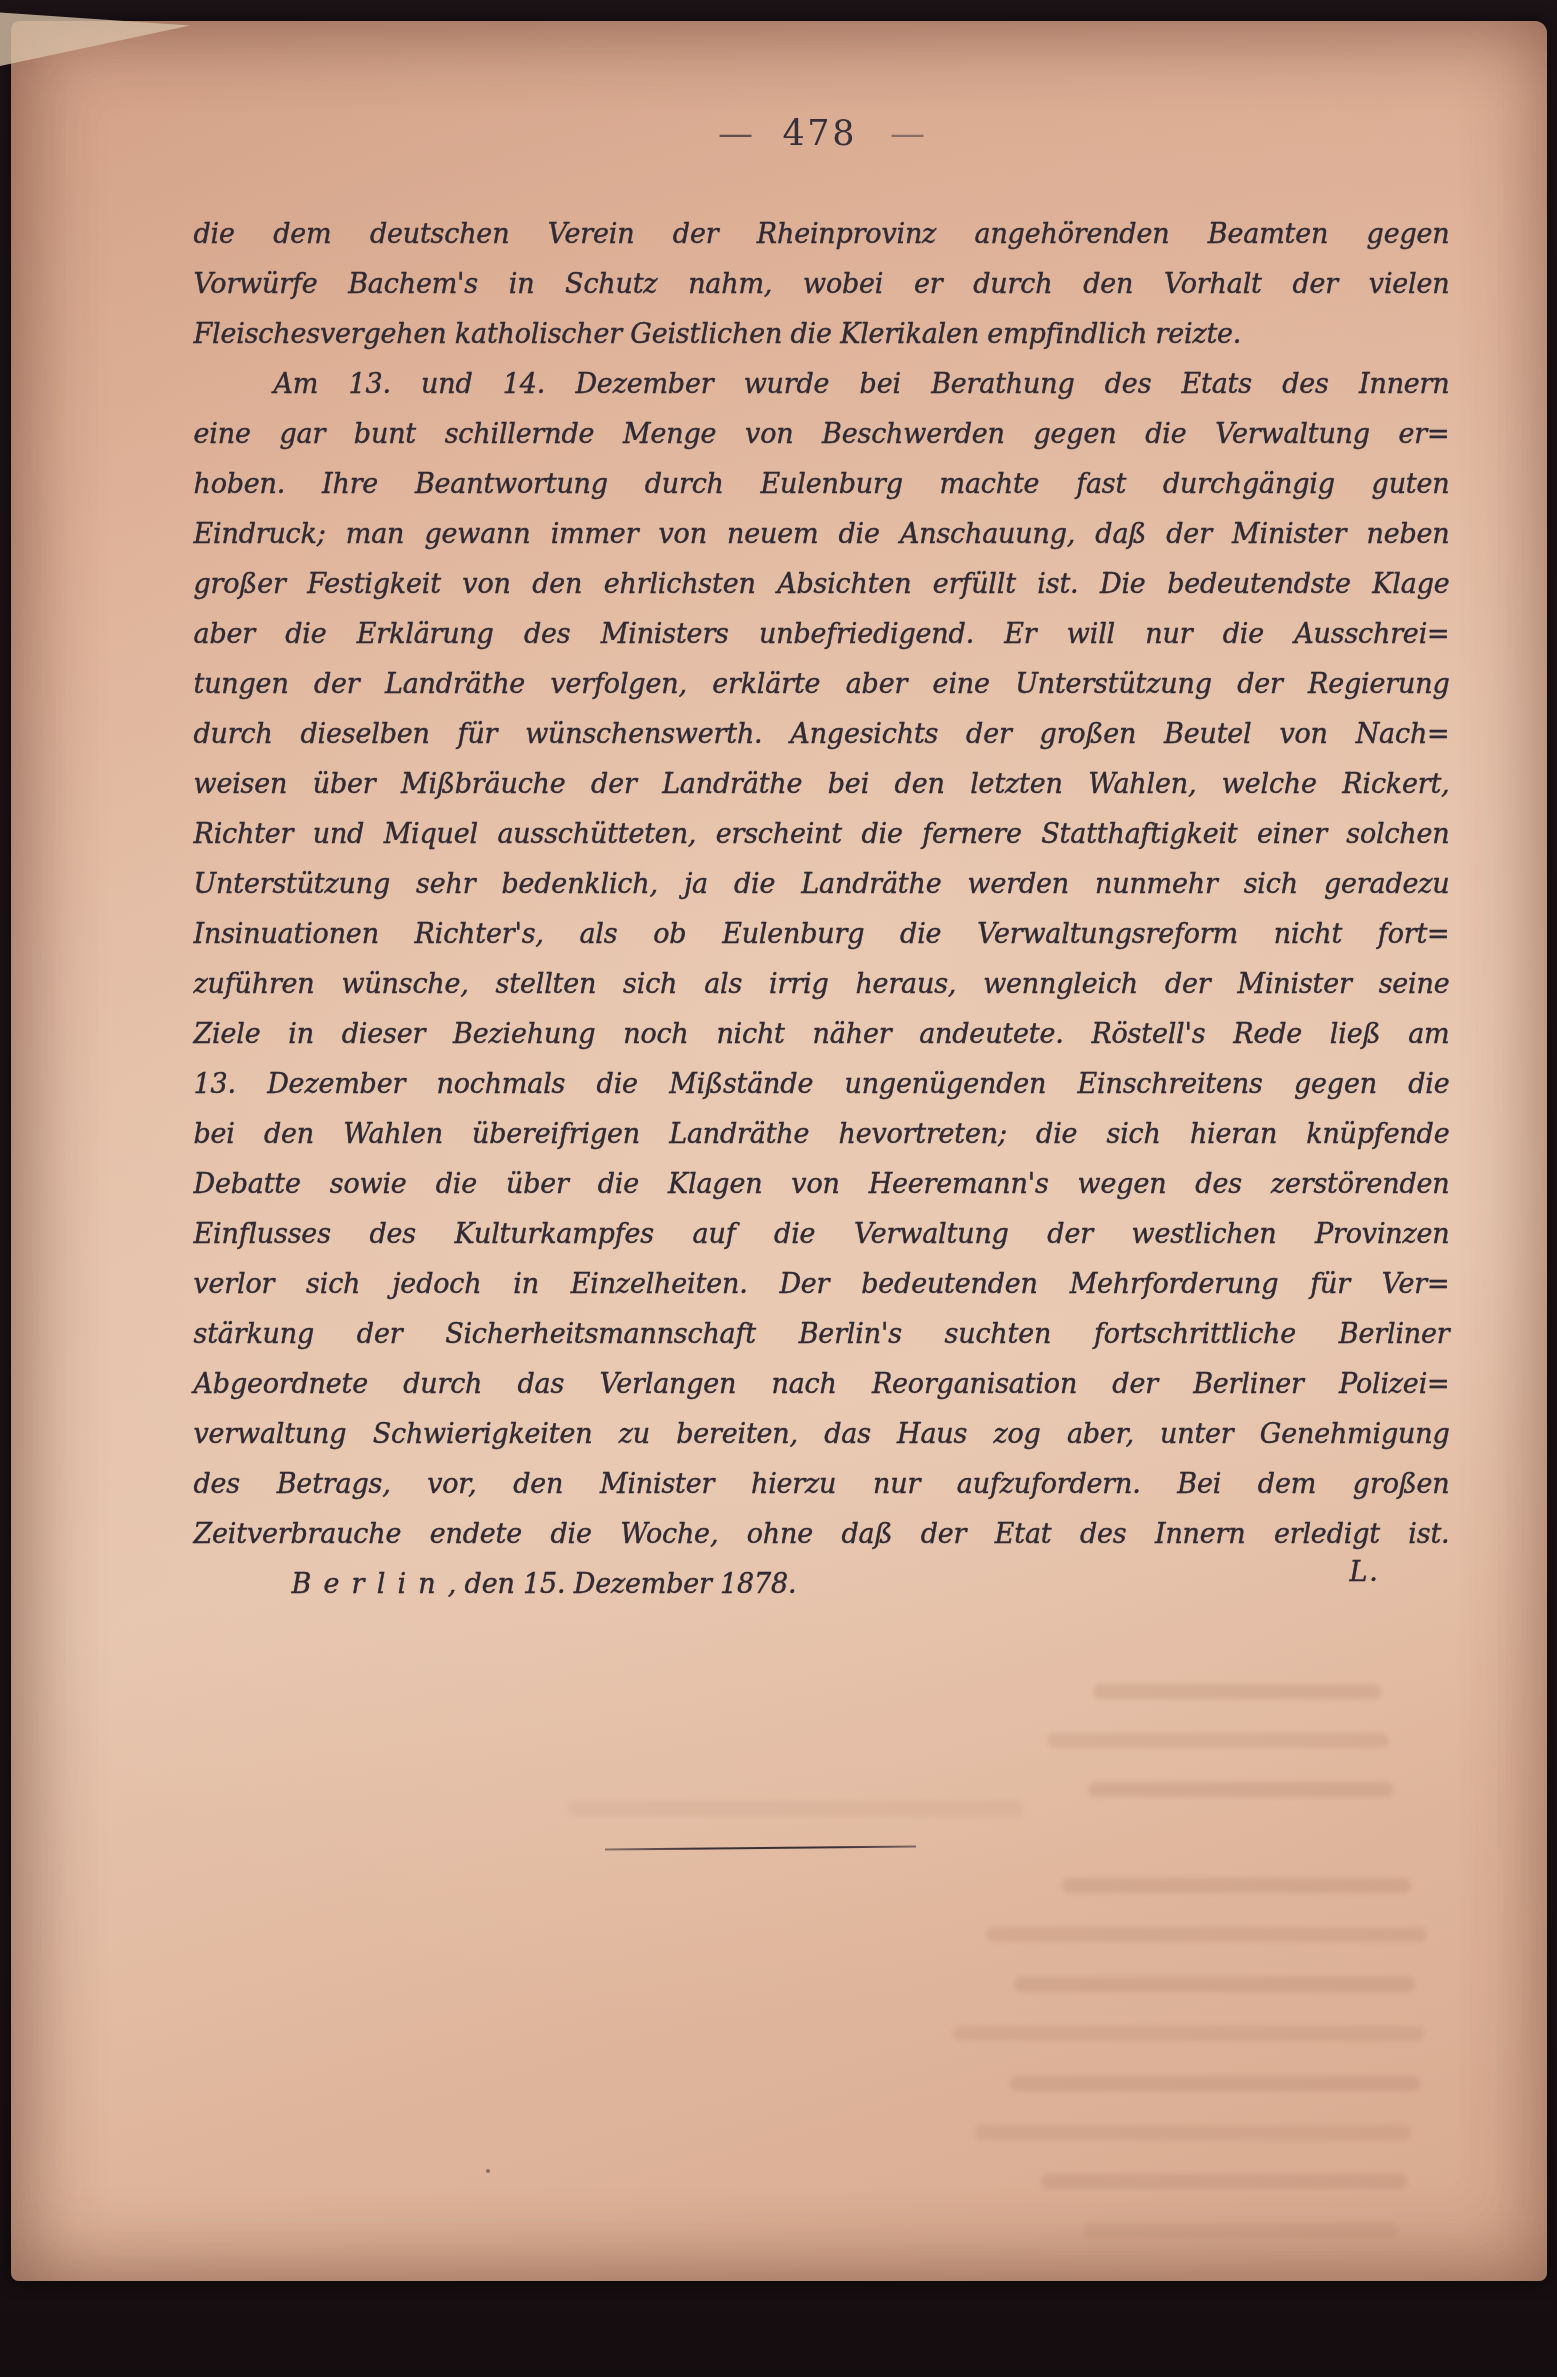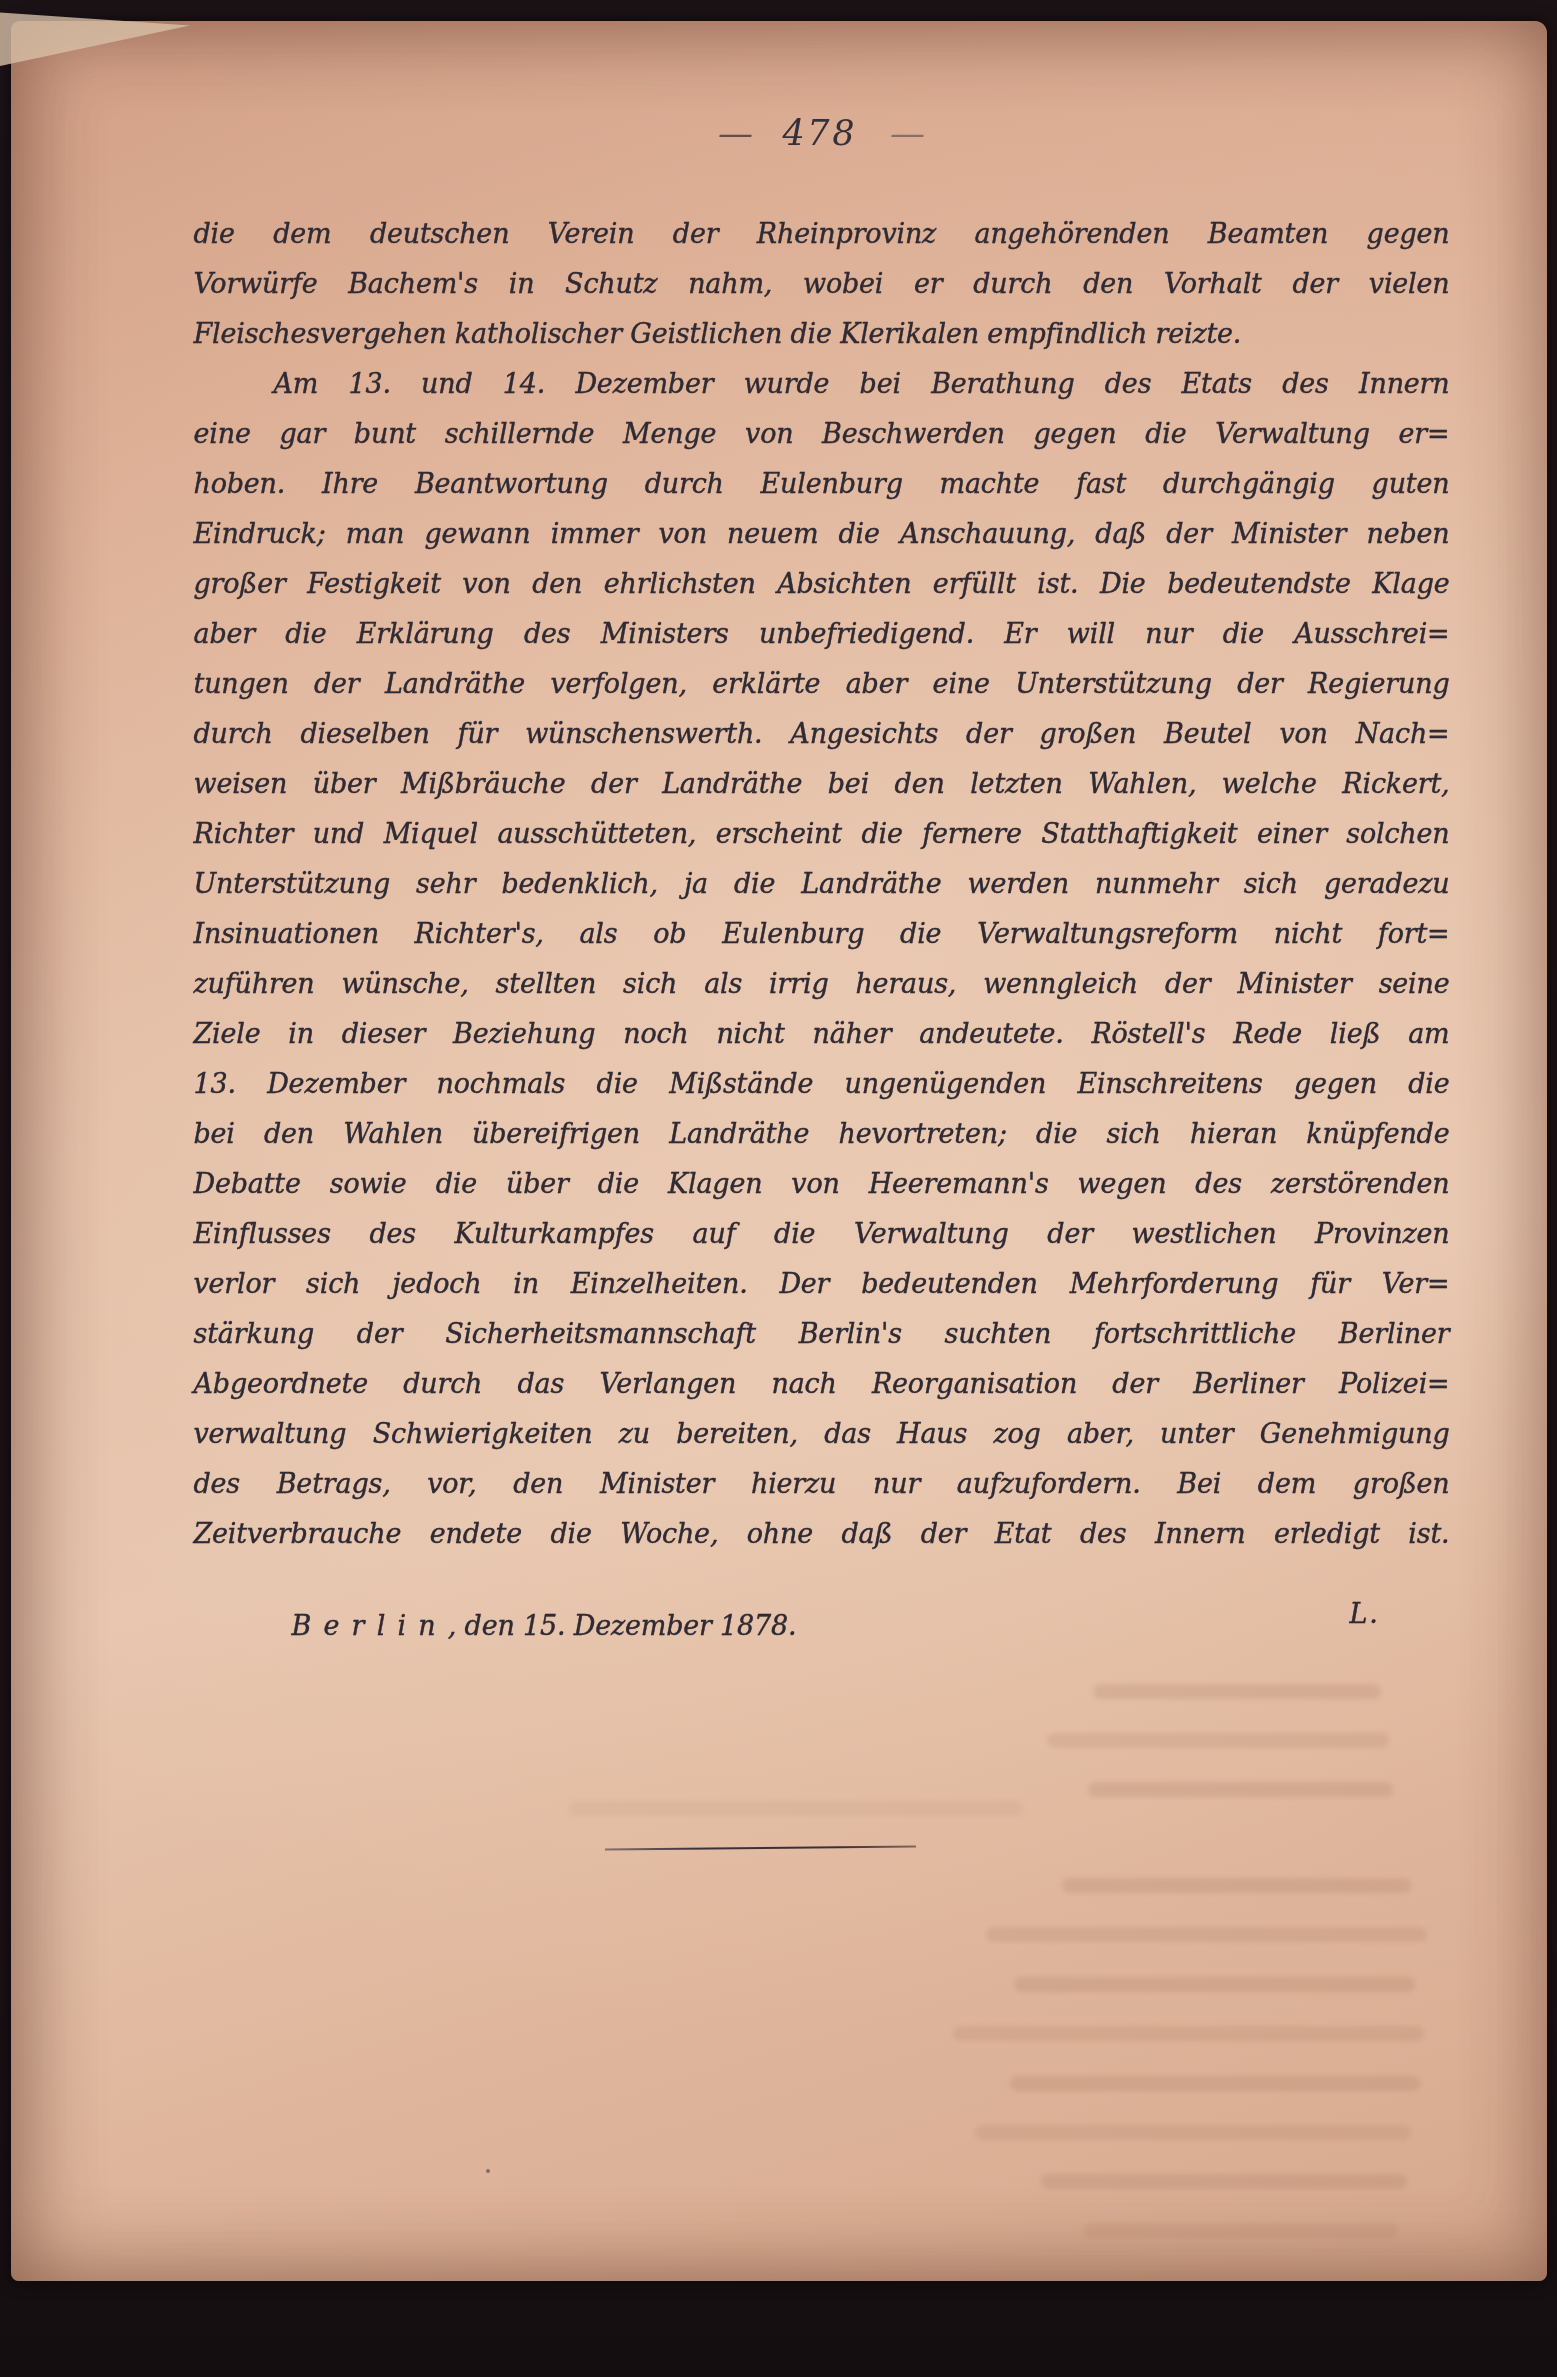--- a/index.html
+++ b/index.html
@@ -23,42 +23,42 @@
       linear-gradient(163deg,#d2a087 0%,#dbac92 16%,#e4bfa7 42%,#e7c5ae 60%,#dfb69c 80%,#d6a98e 100%);
     box-shadow:
       inset 0 0 83px rgba(94,52,40,.30),
       inset 24.4px 15.7px 70px rgba(90,48,38,.26),
       inset -15.7px -23px 70px rgba(122,72,52,.22),
       0 0 15.7px rgba(0,0,0,.6);
     z-index:1;
   }
   .header{
     position:absolute;left:183px;top:91px;width:1256px;
-    text-align:center;color:#35303a;font-size:35px;line-height:42px;font-style:italic;
+    text-align:center;color:#35303a;font-size:35px;line-height:42px;
   }
   .header .dash-l{margin-right:33px;opacity:.75;letter-spacing:-3.5px;}
   .header .dash-r{margin-left:33px;opacity:.5;}
   .header .pagenum{letter-spacing:2.6px;}
   .text{
     position:absolute;left:183px;top:188px;width:1256px;
     color:#2f2a33;font-size:27px;line-height:50px;
     letter-spacing:-0.2px;
     -webkit-text-stroke:0.3px #2f2a33;
     text-shadow:0 0 0.9px rgba(47,42,51,.35);
     font-style:italic;
   }
   .ln{
     width:1256px;height:50px;
     text-align:justify;text-align-last:justify;
     white-space:normal;
   }
   .ln.endpara{text-align-last:left;}
   .ln.indent{text-indent:80px;}
   .ln.dateline{
-    text-align-last:left;text-indent:98px;position:relative;margin-top:42px;
+    text-align-last:left;text-indent:98px;position:relative;
   }
   .dateline .place{letter-spacing:.45em;}
   .dateline .sig{
     position:absolute;right:70px;top:-12.2px;letter-spacing:1.7px;text-indent:0;
   }
   .rule{
     position:absolute;left:594px;top:1826px;width:311px;height:2.1px;
     background:linear-gradient(90deg,rgba(58,48,56,.55),#3a3038 30%,#3a3038 75%,rgba(58,48,56,.6));
     transform:rotate(-0.55deg);
   }

